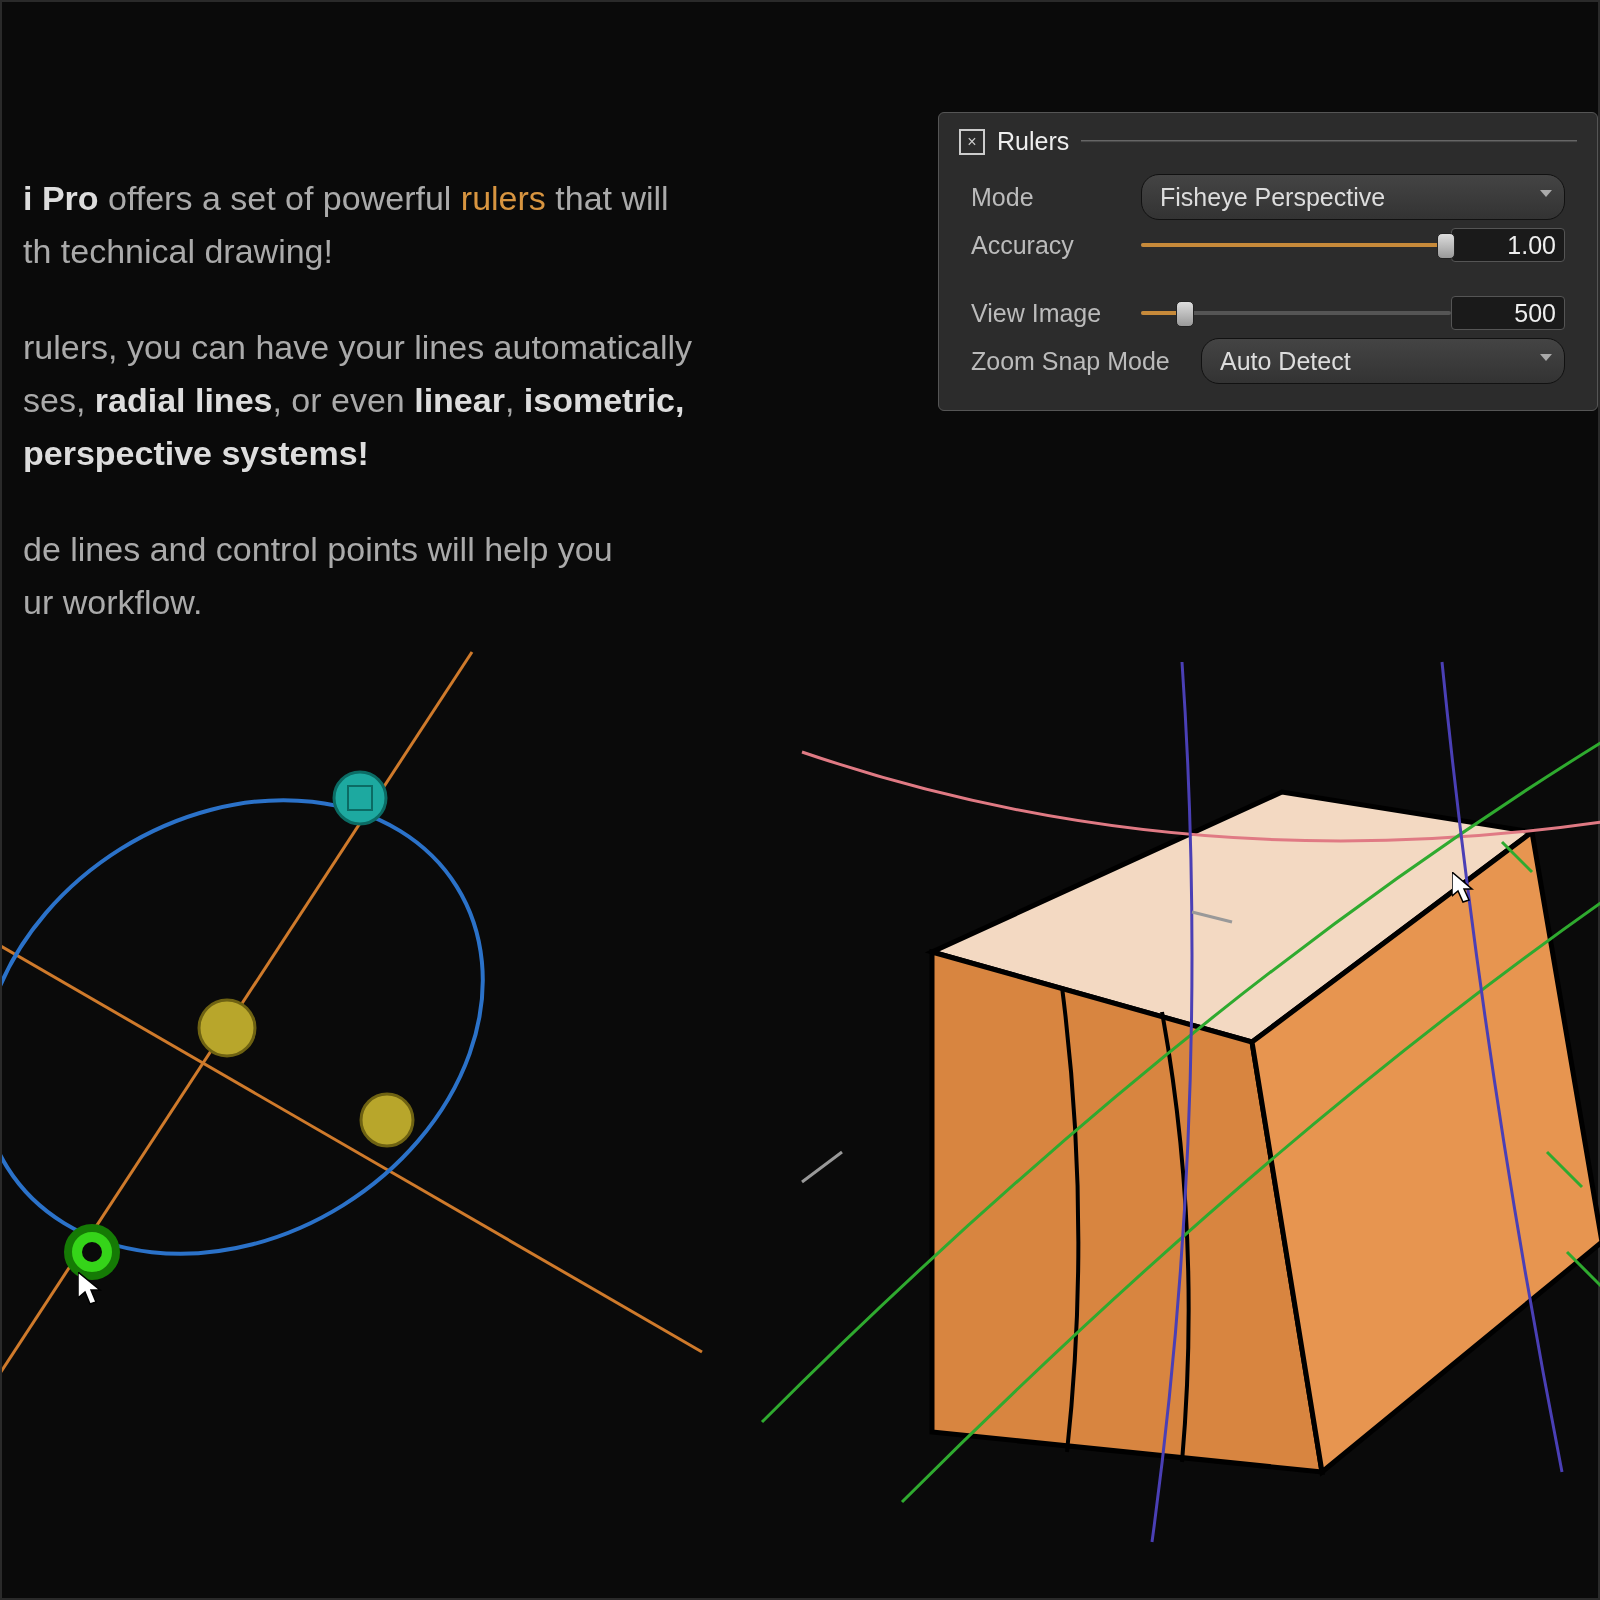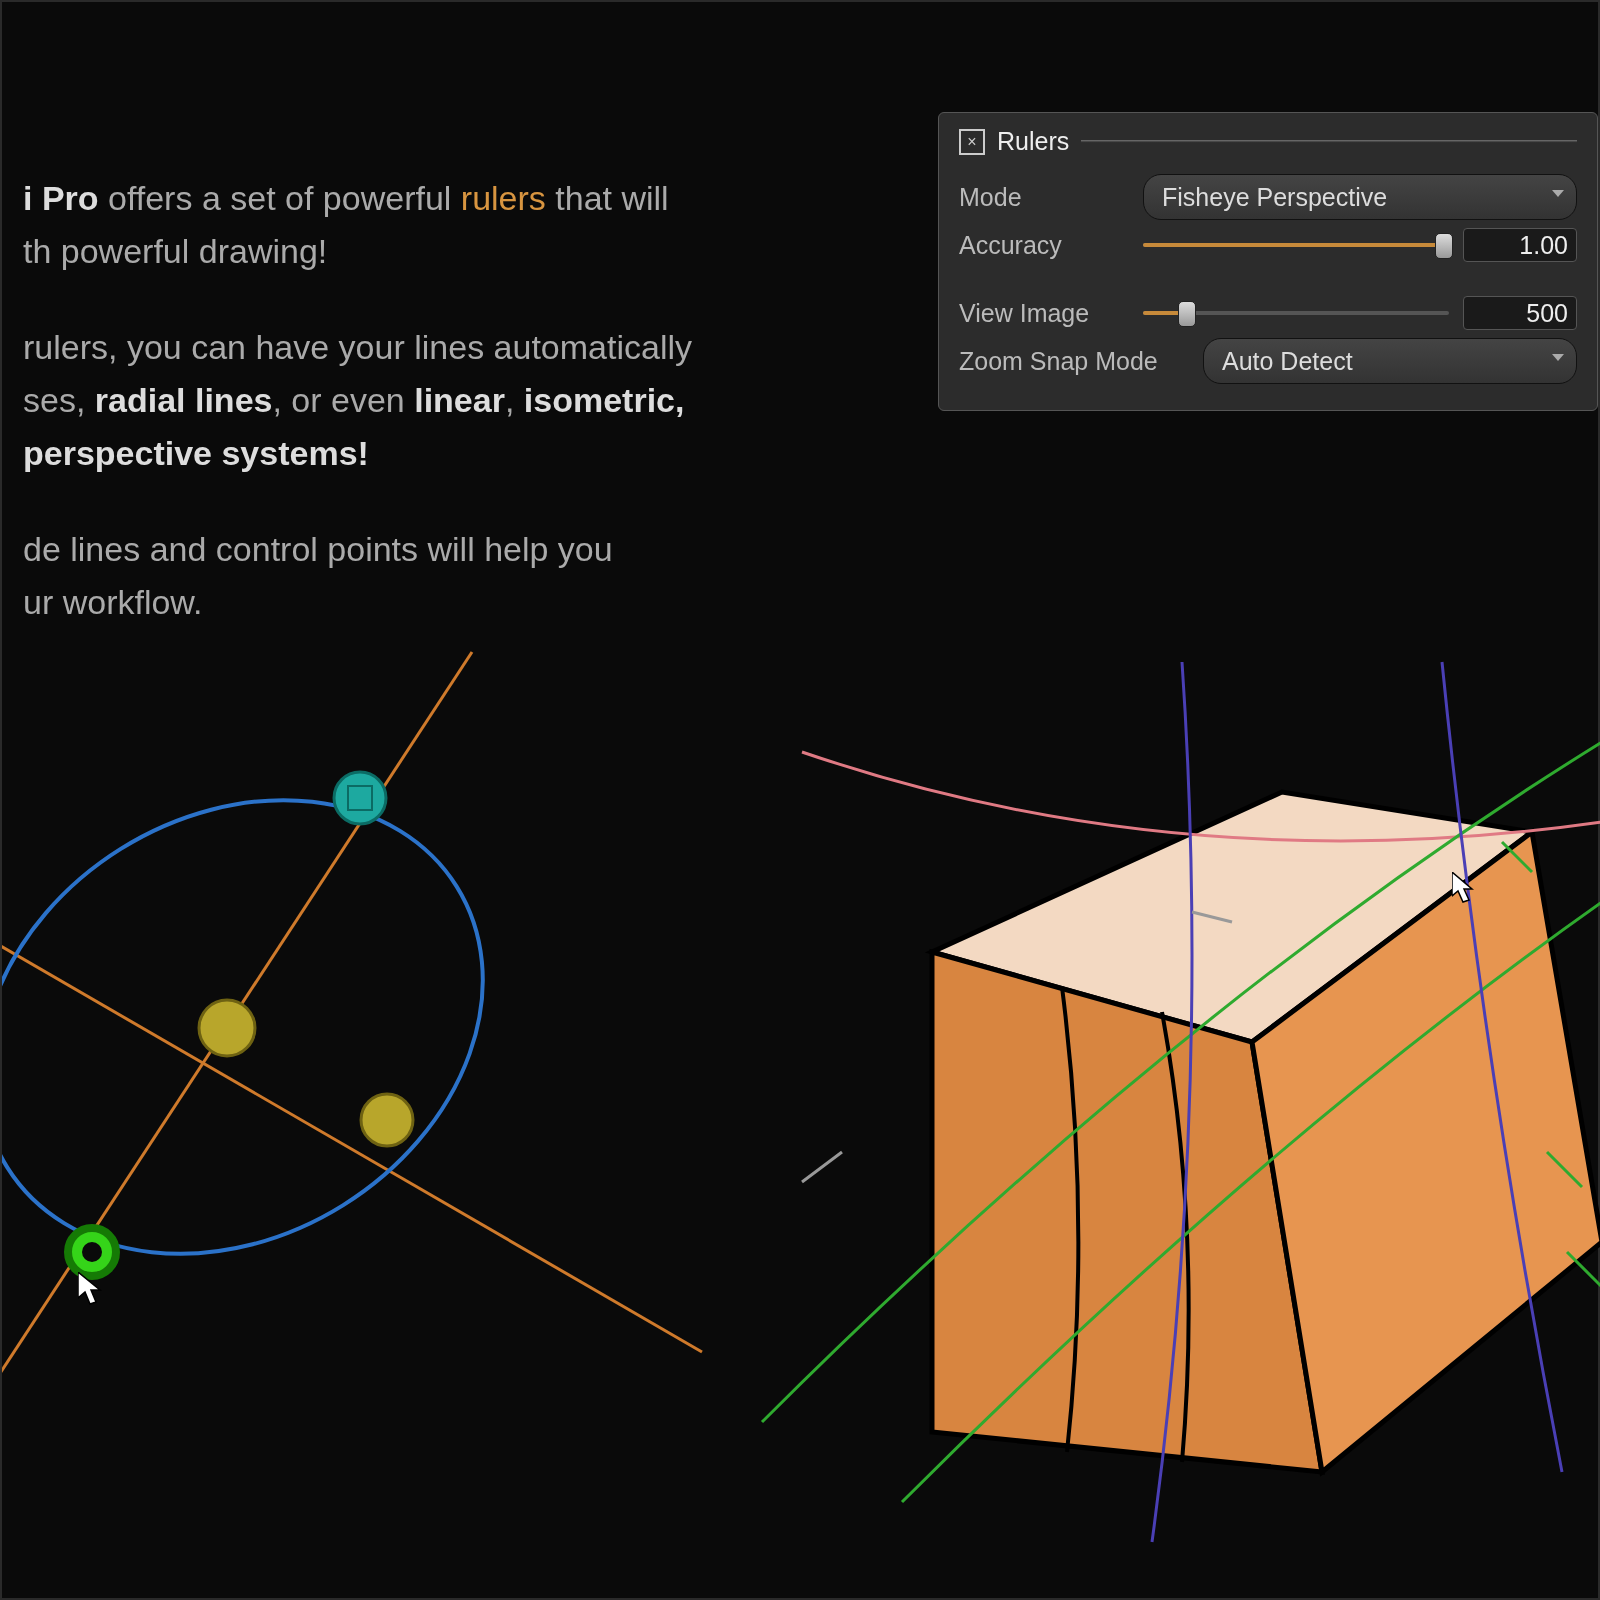--- a/index.html
+++ b/index.html
@@ -8,21 +8,21 @@
   .desc{position:absolute;left:0;top:170px;width:780px;color:#aaa;font-size:34px;line-height:1.55;padding-left:21px;}
   .desc p{margin:0 0 44px 0;}
   .desc .hl{color:#d89540;}
   .desc .b{color:#ddd;font-weight:bold;}
   
   .panel{position:absolute;right:0;top:110px;width:660px;background:#2c2c2c;border:1px solid #555;border-radius:6px;padding:14px 20px 18px 20px;box-sizing:border-box;color:#ccc;font-size:25px;}
   .panel-header{display:flex;align-items:center;gap:12px;margin-bottom:18px;}
   .panel-header .chk{width:22px;height:22px;border:2px solid #ccc;display:flex;align-items:center;justify-content:center;font-size:16px;line-height:1;color:#ccc;}
   .panel-header .rule{flex:1;height:2px;background:linear-gradient(#555,#222);border-top:1px solid #666;}
   .panel-header .title{color:#eee;}
-  .row{display:flex;align-items:center;gap:14px;margin:8px 0;}
+  .row{display:flex;align-items:center;gap:0;margin:8px 12px;}
   .row .lbl{width:170px;color:#bbb;}
   .dropdown{flex:1;background:linear-gradient(#444,#333);border:1px solid #111;border-radius:18px;height:36px;display:flex;align-items:center;padding:4px 18px;color:#ddd;position:relative;}
   .dropdown::after{content:"";position:absolute;right:12px;top:15px;border-left:6px solid transparent;border-right:6px solid transparent;border-top:7px solid #aaa;}
   .slider{flex:1;position:relative;height:20px;}
   .slider .track{position:absolute;left:0;right:0;top:8px;height:4px;background:#555;border-radius:2px;}
   .slider .fill{position:absolute;left:0;top:8px;height:4px;background:#c78a3a;border-radius:2px;}
   .slider .thumb{position:absolute;top:-2px;width:16px;height:24px;background:linear-gradient(#ddd,#999);border:1px solid #222;border-radius:5px;}
   .numbox{width:114px;height:34px;background:#1a1a1a;border:1px solid #555;border-radius:4px;color:#eee;display:flex;align-items:center;justify-content:flex-end;padding-right:8px;box-sizing:border-box;}
   .spacer{height:18px;}
   
@@ -31,21 +31,21 @@
   .cursor svg{position:absolute;left:-2px;top:-2px;}
 </style>
 </head>
 <body>
 
 <div class="stage">
 
   <div class="desc">
     <p>
       <span class="b">i Pro</span><span> offers a set of powerful </span><span class="hl">rulers</span><span> that will</span><br>
-      <span>th powerful drawing!</span>
+      <span>th technical drawing!</span>
     </p>
     <p>
       <span> rulers, you can have your lines automatically</span><br>
       <span>ses, </span><span class="b">radial lines</span><span>, or even </span><span class="b">linear</span><span>, </span><span class="b">isometric,</span><br>
       <span class="b"> perspective systems!</span>
     </p>
     <p>
       <span>de lines and control points will help you</span><br>
       <span>ur workflow.</span>
     </p>

